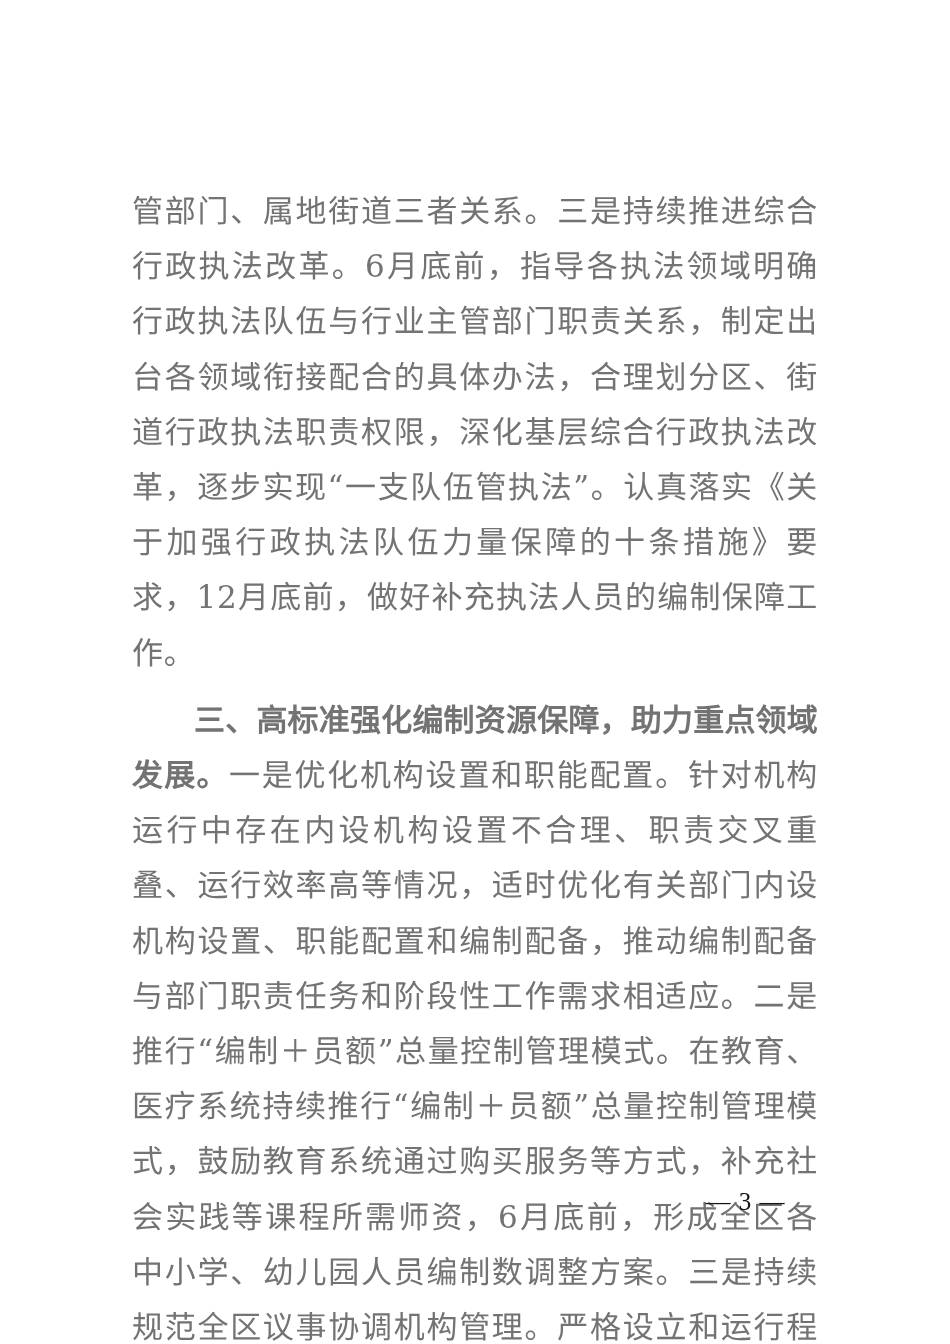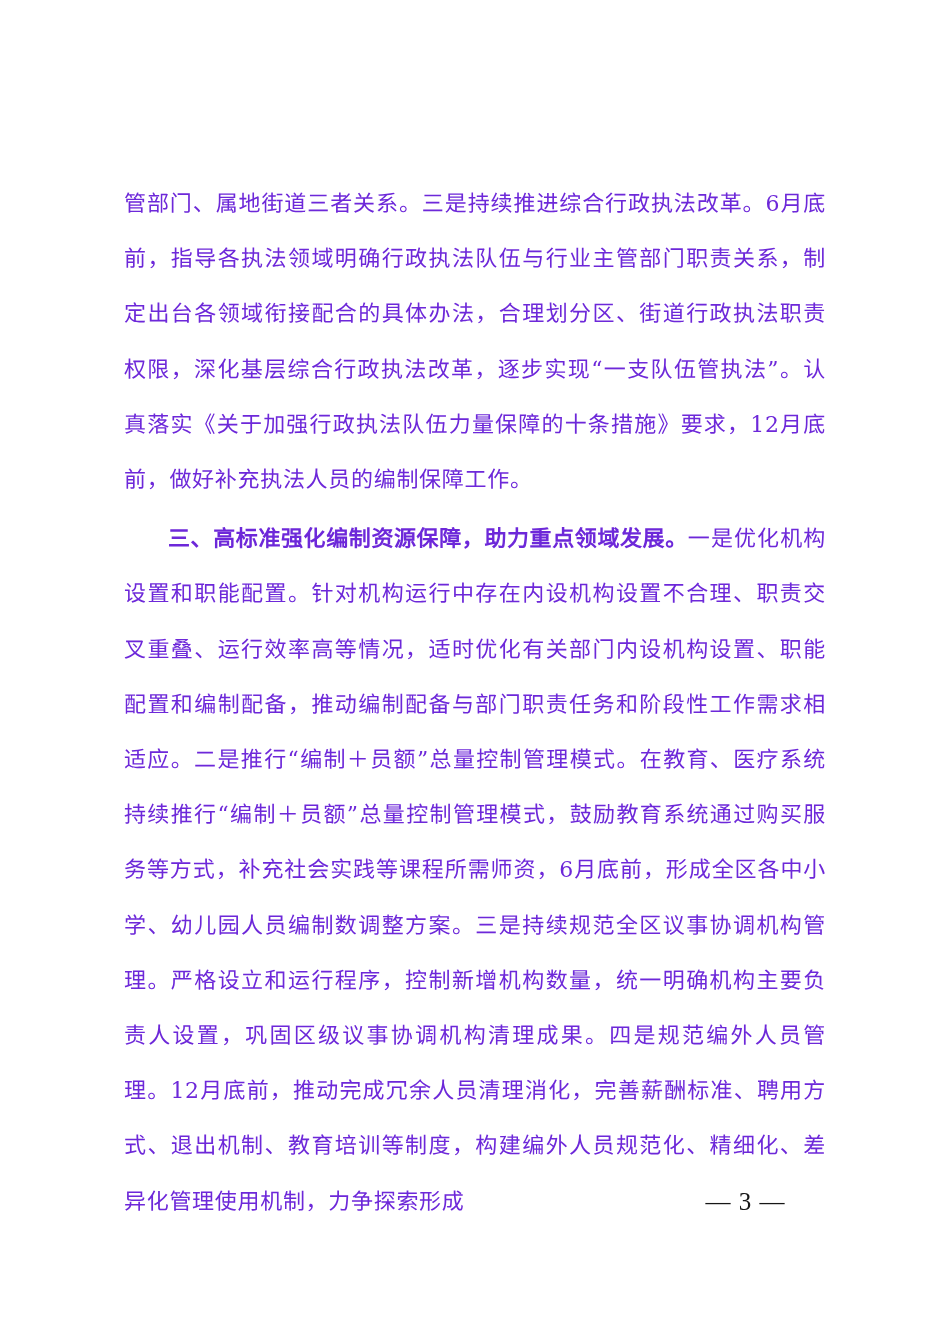--- a/index.html
+++ b/index.html
@@ -21,24 +21,24 @@
 
   
   .doc-body {
     position: absolute;
     left: 120px;
     top: 172px;
     width: 710px;
   }
 
   .para {
-    margin: 4px;
-    color: #6d28d9;
+    margin: 12px;
+    color: #737373;
     font-family: "DejaVu Serif", "Liberation Serif", serif;
-    font-size: 22px;
+    font-size: 31px;
     line-height: 55.2px;
     text-align: justify;
     text-justify: inter-character;
     letter-spacing: 0.7px;
     word-break: break-all;
     font-weight: 400;
     -webkit-font-smoothing: antialiased;
   }
 
   .para + .para {

